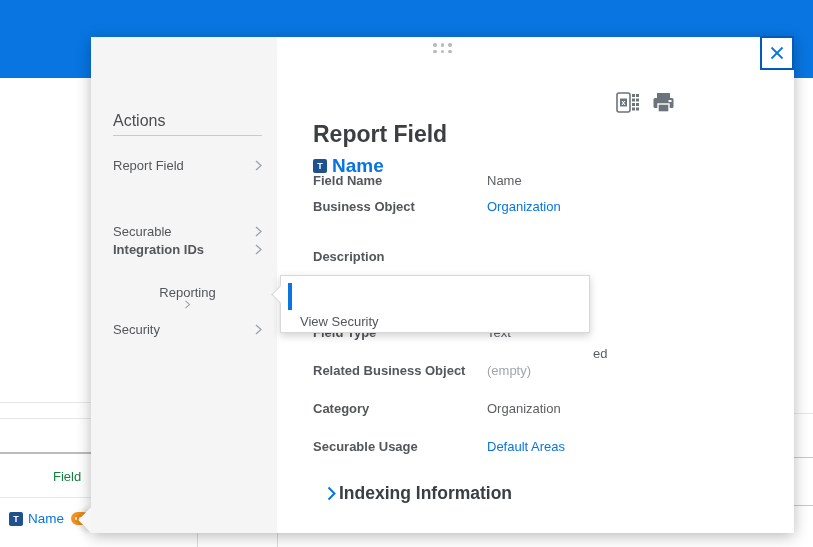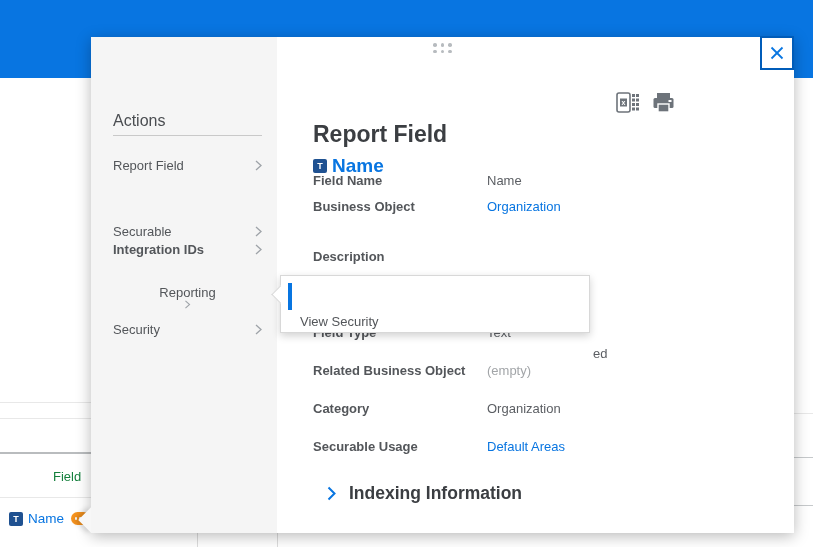--- a/index.html
+++ b/index.html
@@ -76,21 +76,21 @@
   .hdr-icons { position:absolute; top:55px; left:339px; display:flex; gap:13px; }
   .hdr-icons .icon-btn { cursor:pointer; }
 
   .field-row { position:absolute; left:0; width:100%; height:16px; font-size:13px; }
   .field-row .flabel { position:absolute; left:36px; top:0; font-weight:700; color:#53565a; }
   .field-row .fvalue { position:absolute; left:210px; top:0; color:#5b5e63; white-space:nowrap; }
   .field-row .fvalue.link { color:#0875e1; cursor:pointer; }
   .field-row .fvalue.empty { color:#a2a5a8; }
   .fragment { position:absolute; left:316px; top:287px; font-size:13px; color:#5b5e63;margin-top:22px; }
 
-  .indexing { position:absolute; left:50px; top:446px; display:flex; align-items:center; gap:13px; cursor:pointer; }
+  .indexing { position:absolute; left:50px; top:446px; display:flex; align-items:center; gap:3px; cursor:pointer; }
   .indexing .sec-label { font-size:17.5px; font-weight:700; color:#3b3e42; }
 
   
   .flyout {
     left:280px; top:275px; width:310px; height:58px; background:#fff;
     border:1px solid #d8d8d8; box-shadow:0 3px 8px rgba(0,0,0,.18); z-index:30;
   }
   .flyout-tail {
     position:absolute; left:-7px; top:12px; width:13px; height:13px; background:#fff;
     border-left:1px solid #d8d8d8; border-bottom:1px solid #d8d8d8;

